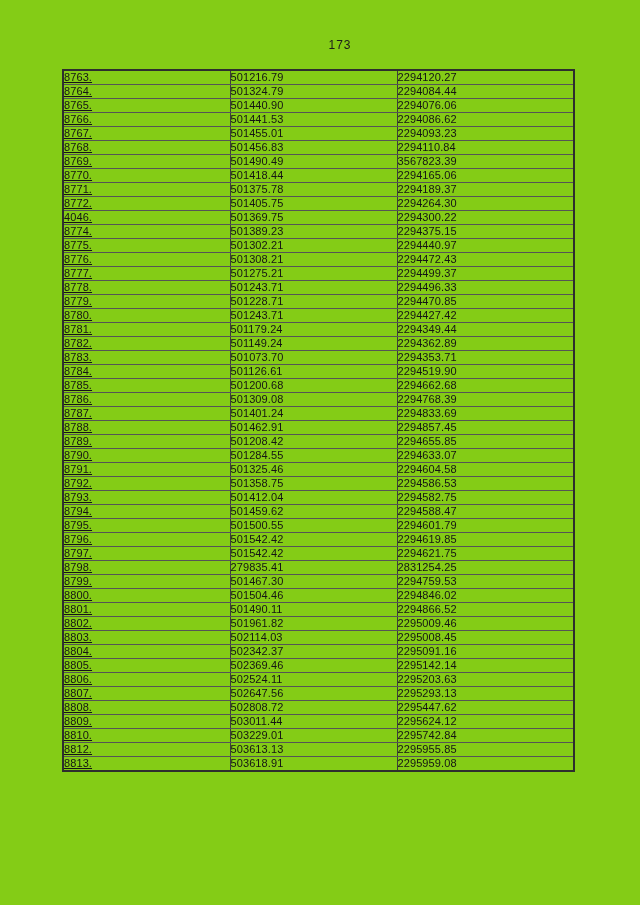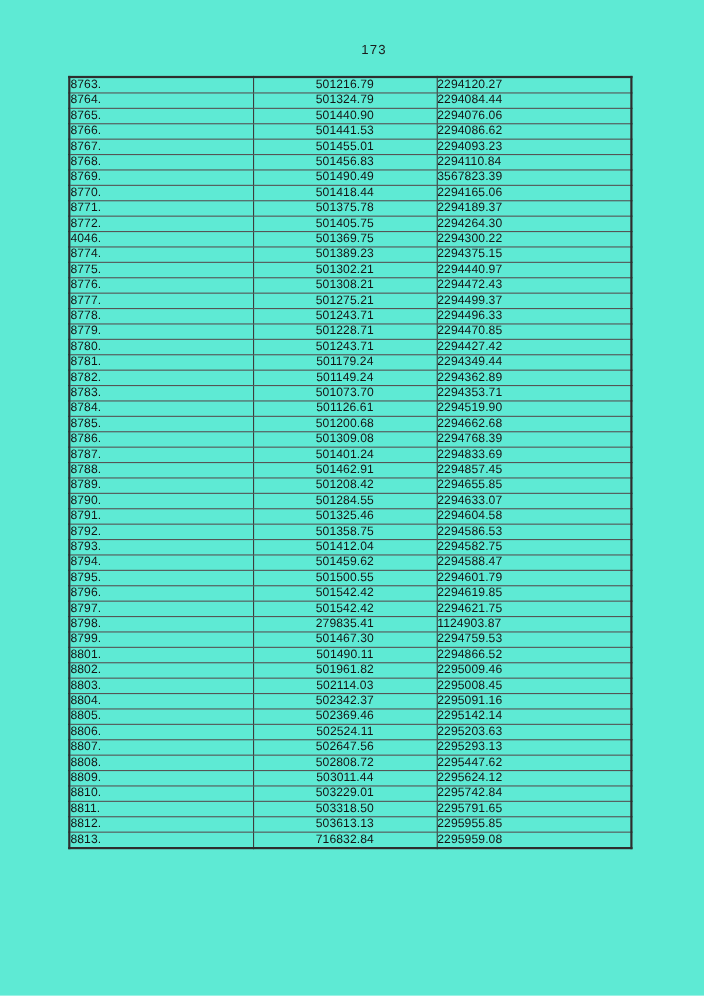--- a/index.html
+++ b/index.html
@@ -11,21 +11,21 @@
     height: 905px;
     background: #ffffff;
     font-family: "Liberation Sans", sans-serif;
     color: #161616;
     position: relative;
     overflow: hidden;
   }
   .page {
     position: absolute;
     inset: 0;
-    background: #5eead4;
+    background: #84cc16;
   }
   .page-number {
     position: absolute;
     top: 38px;
     left: 0;
     width: 680px;           
     text-align: center;
     font-size: 12px;
     letter-spacing: 1px;
     color: #1b1b1b;
@@ -49,22 +49,22 @@
     border-left: 1px solid #3d3d3d;
     border-right: 1px solid #3d3d3d;
     height: 13px;
     padding: 0;
     line-height: 13px;
     white-space: nowrap;
     overflow: hidden;
     font-weight: 400;
     letter-spacing: 0.1px;
   }
-  td.c1 { padding-left: 25px; }
-  td.c2 { padding-left: 7px; text-align: center; }
+  td.c1 { padding-left: 25px; text-decoration: underline; }
+  td.c2 { padding-left: 7px; }
   td.c3 { padding-left: 11px; }
 </style>
 </head>
 <body>
 
 <div class="page">
   <div class="page-number">173</div>
 
   <table class="coords-table">
     <colgroup>
@@ -244,28 +244,33 @@
     <td class="c3">2294619.85</td>
   </tr>
         <tr>
     <td class="c1">8797.</td>
     <td class="c2">501542.42</td>
     <td class="c3">2294621.75</td>
   </tr>
         <tr>
     <td class="c1">8798.</td>
     <td class="c2">279835.41</td>
-    <td class="c3">1124903.87</td>
+    <td class="c3">2831254.25</td>
   </tr>
         <tr>
     <td class="c1">8799.</td>
     <td class="c2">501467.30</td>
     <td class="c3">2294759.53</td>
   </tr>
         <tr>
+    <td class="c1">8800.</td>
+    <td class="c2">501504.46</td>
+    <td class="c3">2294846.02</td>
+  </tr>
+        <tr>
     <td class="c1">8801.</td>
     <td class="c2">501490.11</td>
     <td class="c3">2294866.52</td>
   </tr>
         <tr>
     <td class="c1">8802.</td>
     <td class="c2">501961.82</td>
     <td class="c3">2295009.46</td>
   </tr>
         <tr>
@@ -302,29 +307,24 @@
     <td class="c1">8809.</td>
     <td class="c2">503011.44</td>
     <td class="c3">2295624.12</td>
   </tr>
         <tr>
     <td class="c1">8810.</td>
     <td class="c2">503229.01</td>
     <td class="c3">2295742.84</td>
   </tr>
         <tr>
-    <td class="c1">8811.</td>
-    <td class="c2">503318.50</td>
-    <td class="c3">2295791.65</td>
-  </tr>
-        <tr>
     <td class="c1">8812.</td>
     <td class="c2">503613.13</td>
     <td class="c3">2295955.85</td>
   </tr>
         <tr>
     <td class="c1">8813.</td>
-    <td class="c2">716832.84</td>
+    <td class="c2">503618.91</td>
     <td class="c3">2295959.08</td>
   </tr>
       </tbody>
   </table>
 </div>
 
 </body></html>

